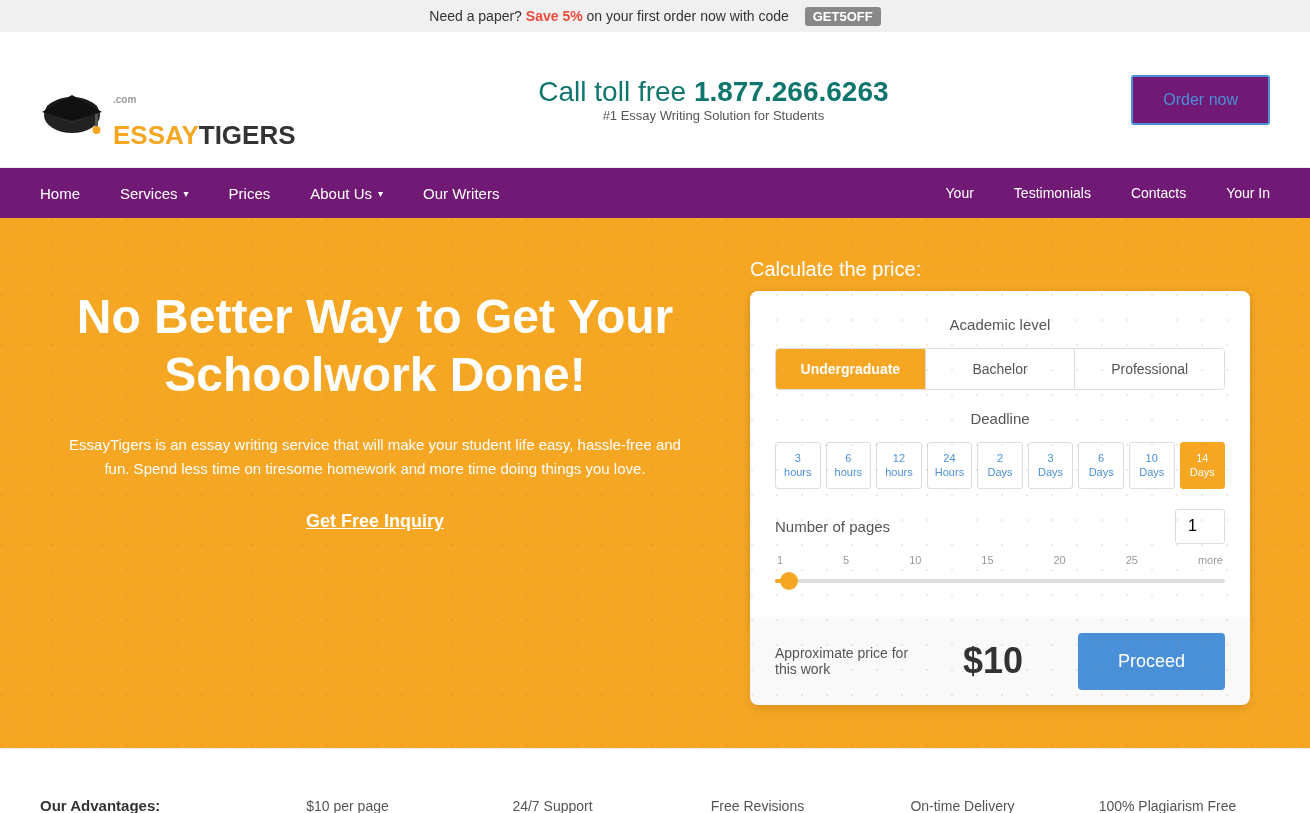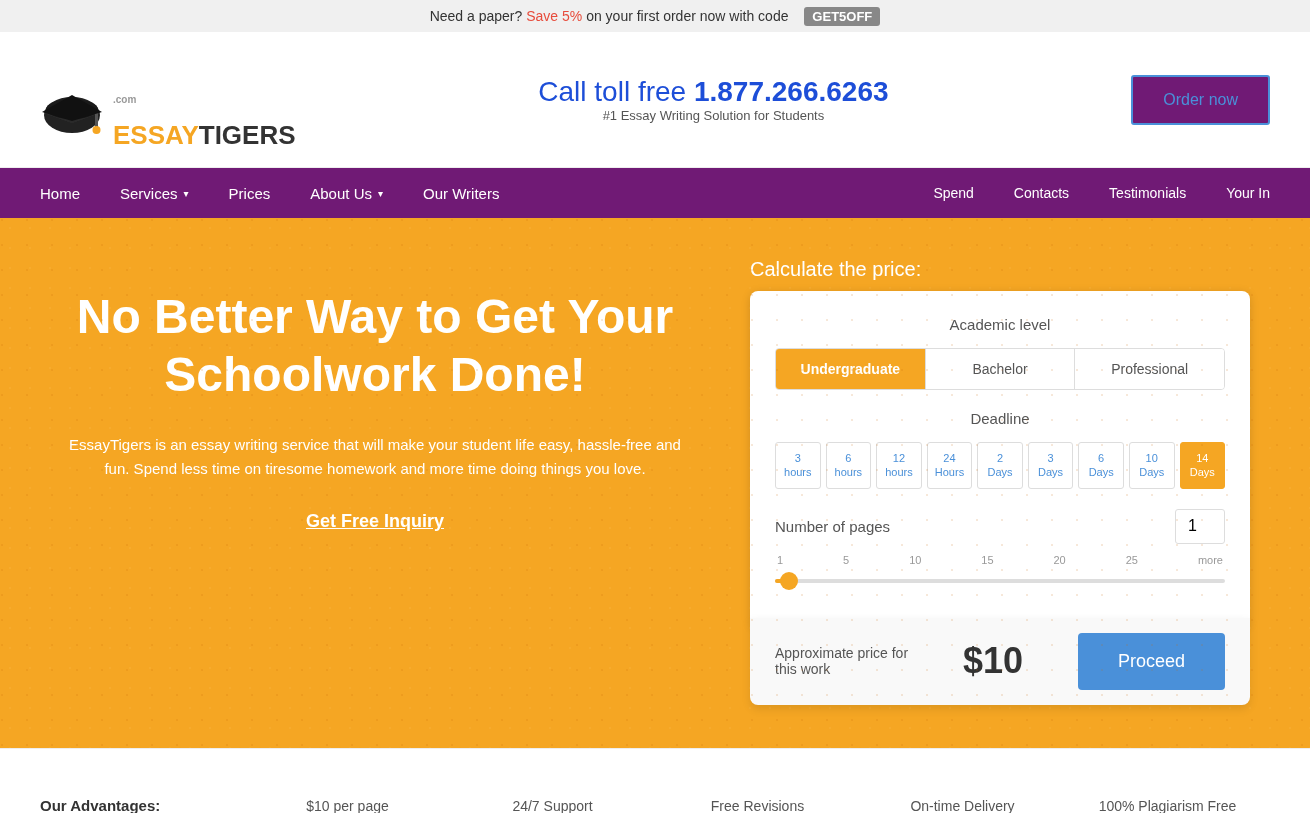--- a/index.html
+++ b/index.html
@@ -6,21 +6,21 @@
     body { font-family: Arial, sans-serif; width: 1310px; min-height: 813px; overflow-x: hidden; }
 
     
     .top-banner {
       background: #f0f0f0;
       text-align: center;
       padding: 8px;
       font-size: 14px;
       color: #333;
     }
-    .top-banner .save { color: #e74c3c; font-weight: normal; }
+    .top-banner .save { color: #e74c3c; font-weight: bold; }
     .top-banner .code {
       background: #888;
       color: #fff;
       padding: 2px 8px;
       border-radius: 3px;
       font-weight: bold;
       font-size: 13px;
       margin-left: 12px;
     }
 
@@ -48,21 +48,21 @@
       font-weight: bold;
     }
     .logo-text .essay { color: #f5a623; }
     .logo-text .tigers { color: #333; }
     .logo-text .com { font-size: 10px; color: #999; vertical-align: super; }
     .header-center {
       text-align: center;
     }
     .phone-number {
       font-size: 28px;
-      color: #1d4ed8;
+      color: #0f766e;
       font-weight: normal;
     }
     .tagline {
       font-size: 13px;
       color: #555;
     }
     .order-now-btn {
       border: 2px solid #4a90d9;
       color: #4a90d9;
       background: #701a75;
@@ -364,27 +364,27 @@
     <a class="nav-item">
       <span>About Us</span>
       <span class="chevron">▾</span>
     </a>
     <a class="nav-item">
       <span>Our Writers</span>
     </a>
   </div>
   <div class="nav-right">
     <a class="nav-item">
-      <span>Spend</span>
+      <span>Your</span>
+    </a>
+    <a class="nav-item">
+      <span>Testimonials</span>
     </a>
     <a class="nav-item">
       <span>Contacts</span>
-    </a>
-    <a class="nav-item">
-      <span>Testimonials</span>
     </a>
     <a class="nav-item">
       <span>Your In</span>
     </a>
   </div>
 </nav>
 
 <section class="hero">
   <div class="hero-left">
     <h1 class="hero-title">No Better Way to Get Your Schoolwork Done!</h1>

